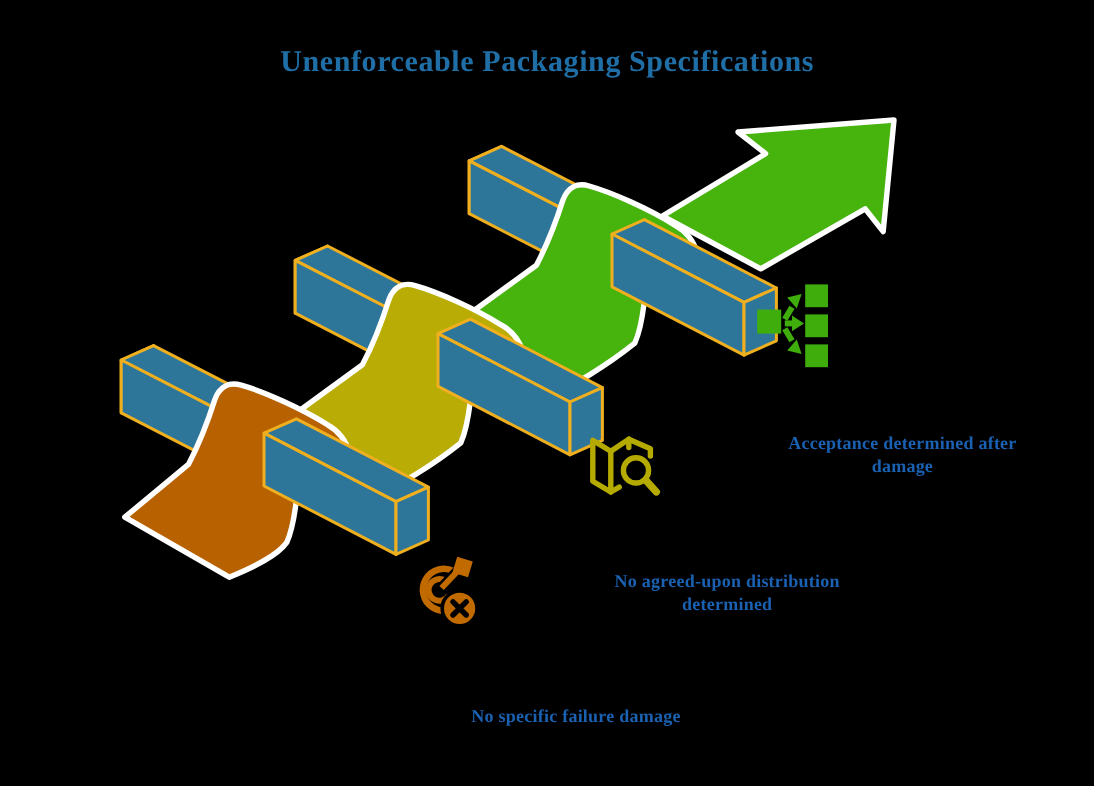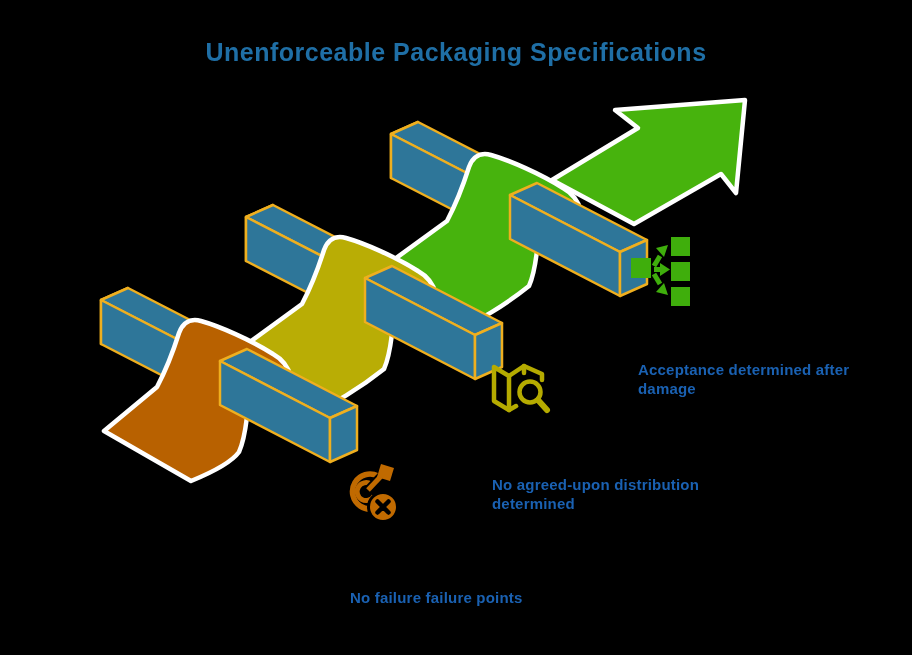--- a/index.html
+++ b/index.html
@@ -1,21 +1,21 @@
 <!DOCTYPE html>
 <html style="--background: #000000; --title: #1F6FA6; --label: #1A61B2; --ribbon1: #B86100; --icon1: #C06A00; --ribbon2: #B9AD05; --icon2: #B5AB00; --ribbon3: #47B30D; --icon3: #3FAE0C; --hurdle: #2E7699; --hurdle-edge: #EFAF1F;"><head>
 <meta charset="utf-8">
 <style>
   html,body{margin:0;padding:0;background:#000;}
   .stage{position:relative;width:912px;height:630px;background:var(--background,#000);overflow:hidden;
-         font-family:Liberation Sans, sans-serif;}
+         font-family:Liberation Serif, serif;}
   .page-title{position:absolute;top:38px;left:0;right:0;text-align:center;
               font-size:25px;font-weight:700;letter-spacing:.5px;color:var(--title,#1F6FA6);}
   .step-label{position:absolute;font-size:15px;font-weight:700;line-height:1.26;
-              letter-spacing:.2px;color:var(--label,#1A61B2);}
+              letter-spacing:.2px;color:var(--label,#1A61B2);text-align:center;}
   .step-label.l1{left:350px;top:589px;width:260px;}
   .step-label.l2{left:492px;top:476px;width:228px;}
   .step-label.l3{left:638px;top:361px;width:228px;}
   svg{position:absolute;left:0;top:0;}
 </style>
 </head>
 <body>
 
 <div class="stage">
 
@@ -104,17 +104,17 @@
       <path d="M46,9 L28,28" stroke="#000" stroke-width="9" fill="none"></path>
       <path d="M46,9 L28,28" stroke="var(--icon1,#C06A00)" stroke-width="5" fill="none"></path>
       <polygon points="41,2 54,6 50,19 37,15" fill="var(--icon1,#C06A00)"></polygon>
       <circle cx="43" cy="45" r="14.5" fill="var(--icon1,#C06A00)" stroke="#000" stroke-width="3"></circle>
       <path d="M37.5,39.5 L48.5,50.5 M48.5,39.5 L37.5,50.5" stroke="#000" stroke-width="4.5" stroke-linecap="round" fill="none"></path>
     </g>
   </svg>
 
   <div class="page-title">Unenforceable Packaging Specifications</div>
 
-  <div class="step-label l1">No failure failure points</div>
+  <div class="step-label l1">No specific failure damage</div>
   <div class="step-label l2">No agreed-upon distribution determined</div>
   <div class="step-label l3">Acceptance determined after damage</div>
 
 </div>
 
 </body></html>

